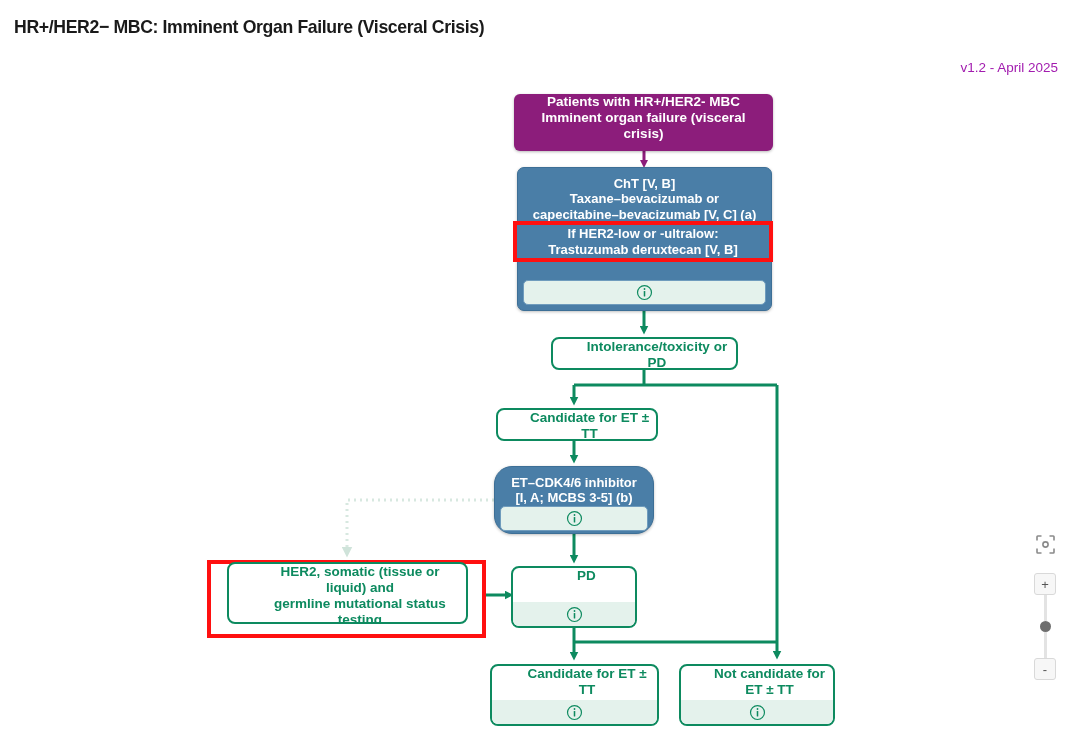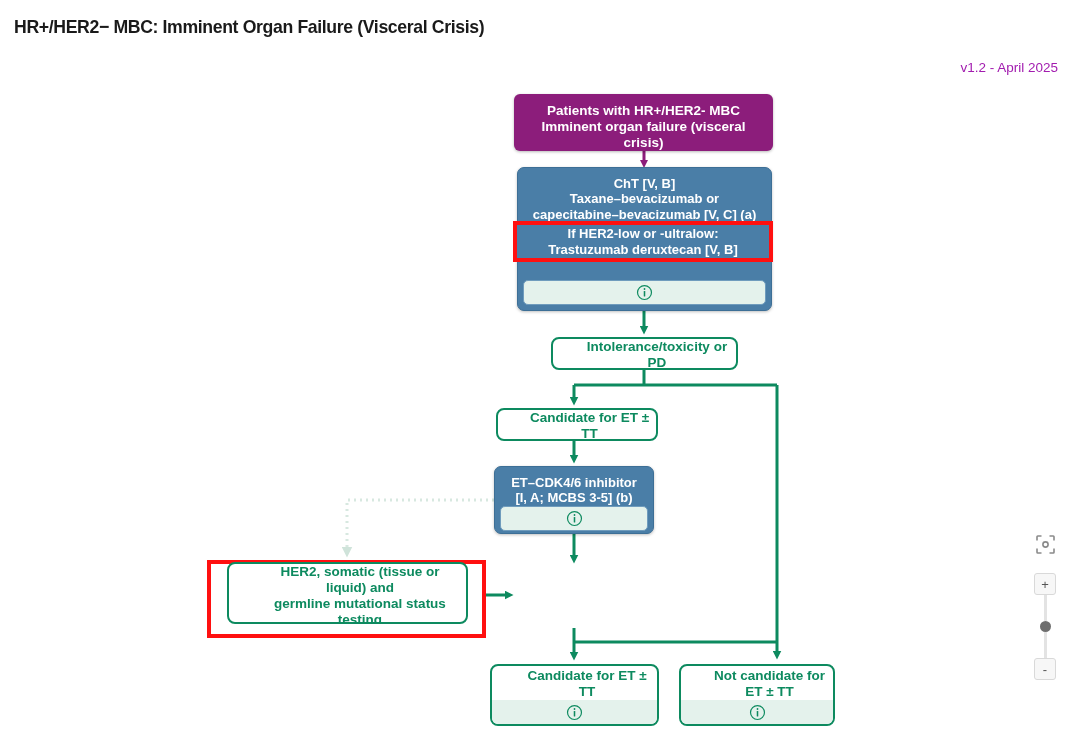--- a/index.html
+++ b/index.html
@@ -59,21 +59,21 @@
   .node {
     position: absolute;
     box-sizing: border-box;
     display: flex;
     flex-direction: column;
     align-items: stretch;
   }
   .node-text {
     flex: 1 1 auto;
     display: flex;
-    align-items: flex-end;
+    align-items: flex-start;
     justify-content: center;
     text-align: center;
     line-height: 1.18;
     font-weight: bold;
     padding: 0 6px;
   }
 
   
   .node-purple {
     background: #8c1d7b;
@@ -285,21 +285,21 @@
   </div>
 
   <div class="node node-green" style="left:551px; top:337px; width:187px; height:33px;">
     <div class="node-text">Intolerance/toxicity or PD</div>
   </div>
 
   <div class="node node-green" style="left:496px; top:408px; width:162px; height:33px;">
     <div class="node-text">Candidate for ET ± TT</div>
   </div>
 
-  <div class="node node-blue" style="left:494px; top:466px; width:160px; height:68px;">
+  <div class="node node-blue" style="left:494px; top:466px; width:160px; height:68px;border-radius:18px;">
     <div class="node-text">
       <span>
         <span>ET–CDK4/6 inhibitor</span><br>
         <span>[I, A; MCBS 3-5] (b)</span>
       </span>
     </div>
     <div class="info-bar">
       <svg class="info-icon" viewBox="0 0 20 20">
         <circle cx="10" cy="10" r="8.2" fill="none" stroke="#0d8a5f" stroke-width="1.4"></circle>
         <circle cx="10" cy="5.9" r="1.05" fill="#0d8a5f"></circle>
@@ -319,20 +319,30 @@
     </div>
     <div class="info-bar">
       <svg class="info-icon" viewBox="0 0 20 20">
         <circle cx="10" cy="10" r="8.2" fill="none" stroke="#0d8a5f" stroke-width="1.4"></circle>
         <circle cx="10" cy="5.9" r="1.05" fill="#0d8a5f"></circle>
         <rect x="9.1" y="8.1" width="1.8" height="6.6" rx="0.7" fill="#0d8a5f"></rect>
       </svg>
     </div>
   </div>
 
+  <div class="node node-green" style="left:511px; top:566px; width:126px; height:62px;">
+    <div class="node-text">PD</div>
+    <div class="info-bar">
+      <svg class="info-icon" viewBox="0 0 20 20">
+        <circle cx="10" cy="10" r="8.2" fill="none" stroke="#0d8a5f" stroke-width="1.4"></circle>
+        <circle cx="10" cy="5.9" r="1.05" fill="#0d8a5f"></circle>
+        <rect x="9.1" y="8.1" width="1.8" height="6.6" rx="0.7" fill="#0d8a5f"></rect>
+      </svg>
+    </div>
+  </div>
 
   <div class="node node-green" style="left:490px; top:664px; width:169px; height:62px;">
     <div class="node-text">Candidate for ET ± TT</div>
     <div class="info-bar">
       <svg class="info-icon" viewBox="0 0 20 20">
         <circle cx="10" cy="10" r="8.2" fill="none" stroke="#0d8a5f" stroke-width="1.4"></circle>
         <circle cx="10" cy="5.9" r="1.05" fill="#0d8a5f"></circle>
         <rect x="9.1" y="8.1" width="1.8" height="6.6" rx="0.7" fill="#0d8a5f"></rect>
       </svg>
     </div>

